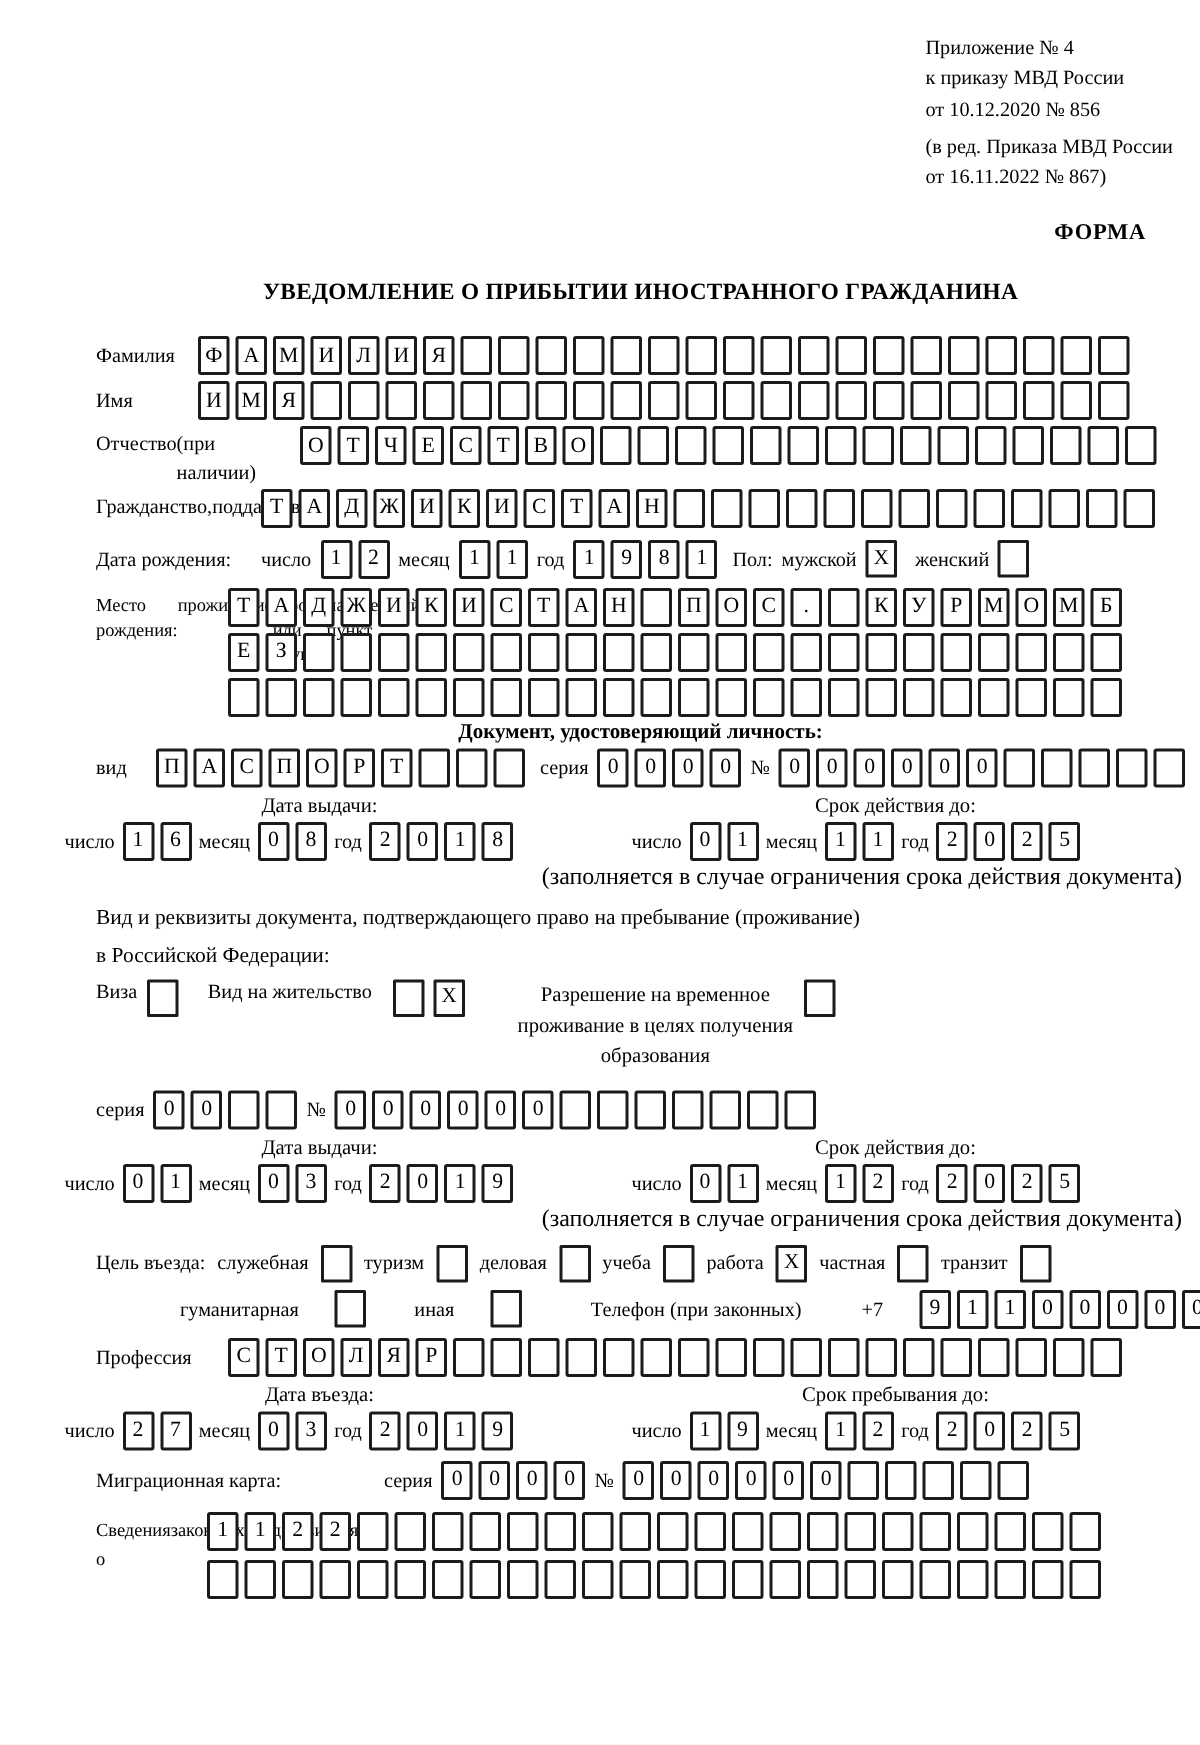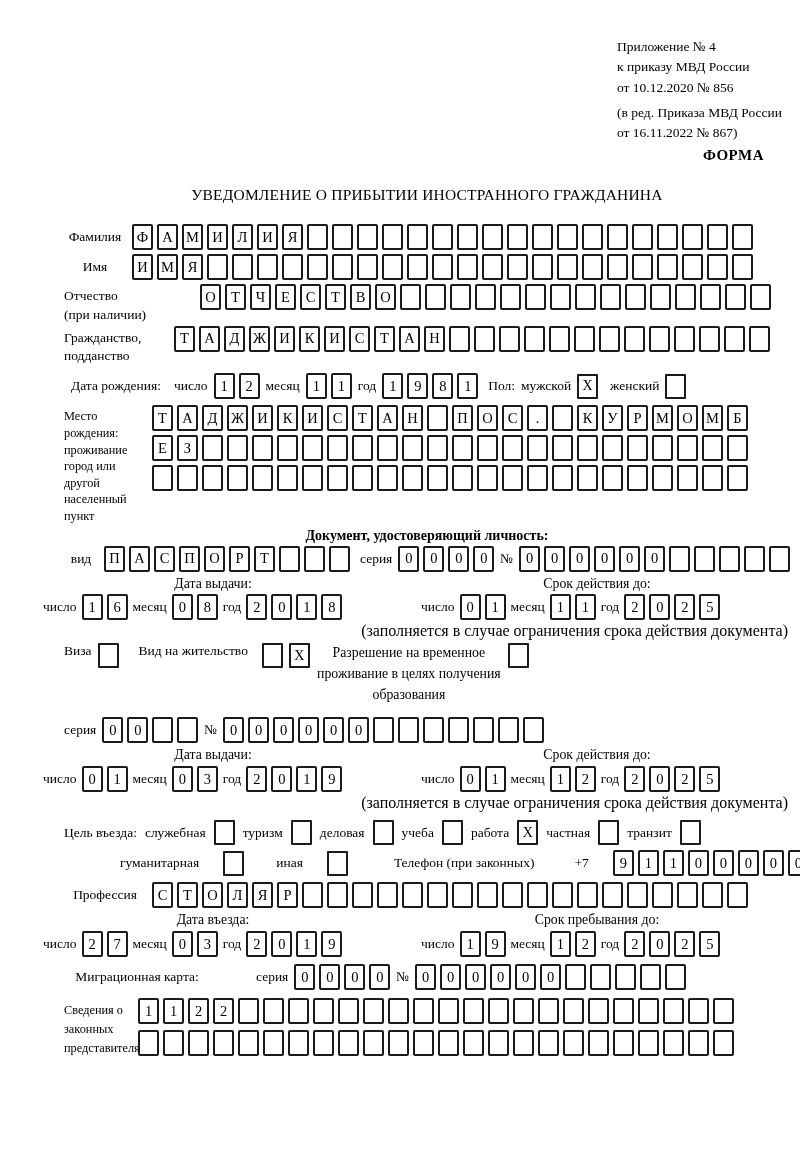--- a/index.html
+++ b/index.html
@@ -1,33 +1,33 @@
 <!DOCTYPE html>
 <html><head>
 <meta charset="utf-8">
 <style>
   * { box-sizing: border-box; margin: 0; padding: 0; }
   html,body { background:#e9e9e9; }
   body { width:800px; margin:0 auto; font-family:"Liberation Serif","DejaVu Serif",serif; color:#000; }
   .page { position:relative; width:800px; height:1163px; background:#ffffff; padding:0 10px 0 64px; overflow:hidden; }
 
   
-  .hdr-right { position:absolute; left:617px; top:37px; font-size:13.5px; line-height:1.5; }
+  .hdr-right { position:absolute; left:617px; top:22px; font-size:13.5px; line-height:1.5; }
   .hdr-right .sub { margin-top:5px; }
   .forma { position:absolute; top:147px; right:36px; font-weight:bold; font-size:15px; letter-spacing:0.5px; }
 
-  .title { padding-top:184px; text-align:center; font-weight:normal; font-size:15.5px; line-height:1.45; letter-spacing:0.2px; }
+  .title { padding-top:184px; text-align:center; font-weight:bold; font-size:15.5px; line-height:1.45; letter-spacing:0.2px; }
   .blankline { display:inline-block; width:56px; border-bottom:2px solid #000; margin-left:14px; }
 
   .section-title { margin-top:21px; font-weight:bold; font-size:14.8px; letter-spacing:0.3px; }
 
   
   .frow { display:flex; align-items:center; gap:6px; margin-top:4px; }
-  .rowlabel { font-size:13.5px; flex:none;text-align:center; }
-  .rowlabel-multi { font-size:13.5px; flex:none; display:flex; flex-direction:column; line-height:1.35; padding-top:3px; }
+  .rowlabel { font-size:13.5px; flex:none; }
+  .rowlabel-multi { font-size:13.5px; flex:none; display:flex; flex-direction:row; line-height:1.35; padding-top:3px; }
   .dlabel { font-size:13.5px; flex:none; white-space:nowrap; }
   .cellcol { display:flex; flex-direction:column; gap:4px; }
 
   .cellrow { display:inline-flex; gap:4px; flex:none; }
   .cell { width:21px; height:26px; border:2px solid #1b1b1b; border-radius:2px; background:#fff;
           display:inline-flex; align-items:center; justify-content:center; font-size:14.5px; flex:none; }
   .checkbox { width:21px; height:25px; border:2px solid #1b1b1b; border-radius:1px; background:#fff;
           display:inline-flex; align-items:center; justify-content:center; font-size:14px; flex:none; }
 
   .doc-title { margin-top:3px; text-align:center; font-weight:bold; font-size:14px; }
@@ -389,28 +389,32 @@
             <span class="cell">2</span>
             <span class="cell">0</span>
             <span class="cell">2</span>
             <span class="cell">5</span>
           </span>
       </div>
     </div>
     <div class="dp-note">(заполняется в случае ограничения срока действия документа)</div>
   </div>
 
+  <div class="intro">
+    <div>Вид и реквизиты документа, подтверждающего право на пребывание (проживание)</div>
+    <div>в Российской Федерации:</div>
+  </div>
 
   <div class="frow resopts">
     <span class="dlabel">Виза</span>
     <span class="checkbox"></span>
     <span class="dlabel" style="margin-left:14px">Вид на жительство</span>
     <span class="checkbox" style="margin-left:8px"></span>
     <span class="checkbox">X</span>
-    <span class="optlabel" style="width:186px; margin-left:0">Разрешение на временное проживание в целях получения образования</span>
+    <span class="optlabel" style="width:186px; margin-left:28px">Разрешение на временное проживание в целях получения образования</span>
     <span class="checkbox"></span>
   </div>
 
   <div class="frow" style="margin-top:12px">
     <span class="dlabel">серия</span>
     <span class="cellrow">
         <span class="cell">0</span>
         <span class="cell">0</span>
         <span class="cell"></span>
         <span class="cell"></span>

